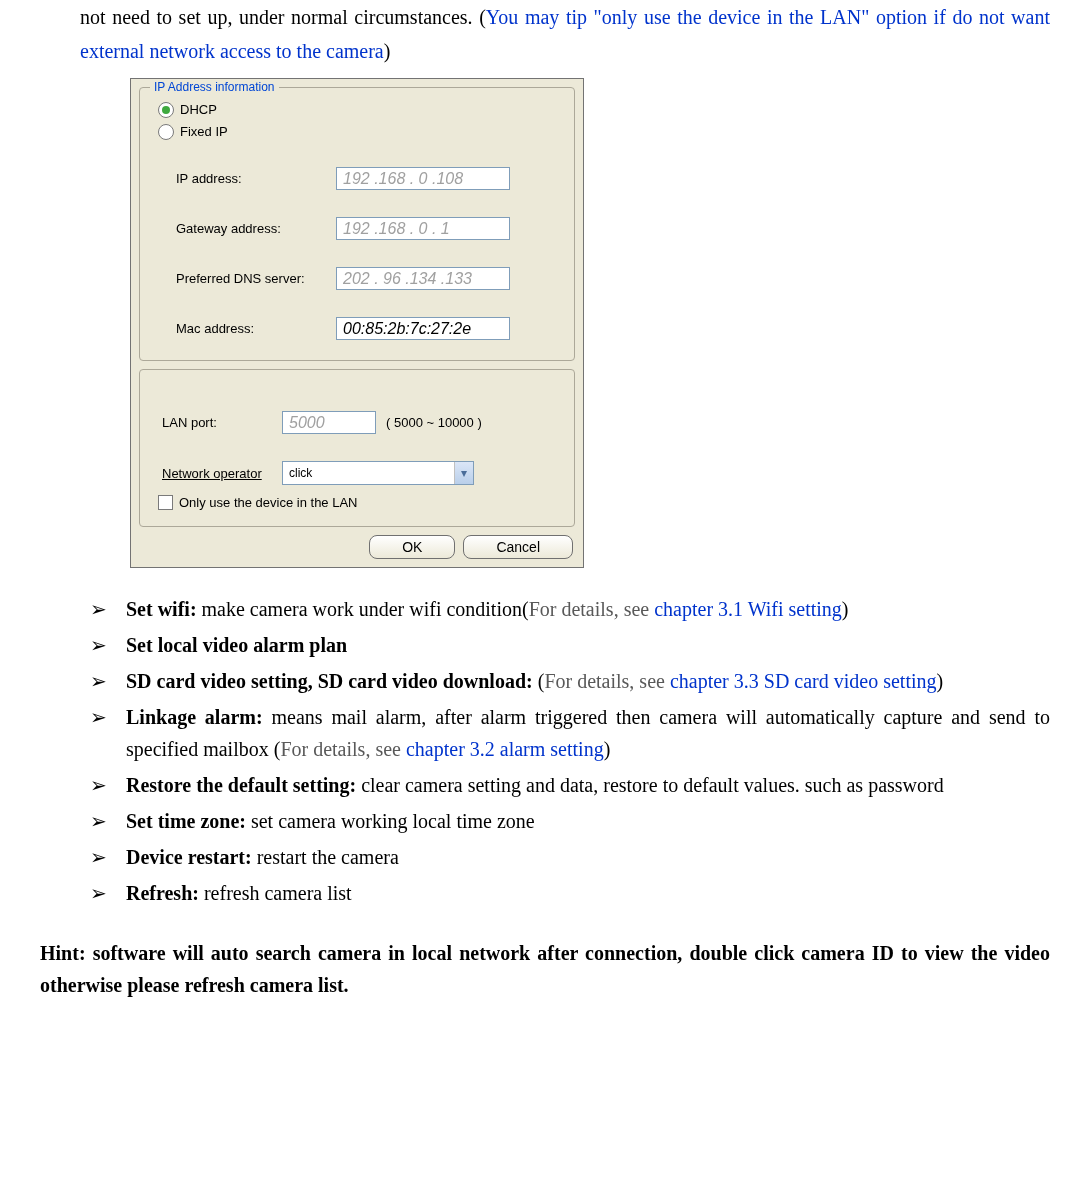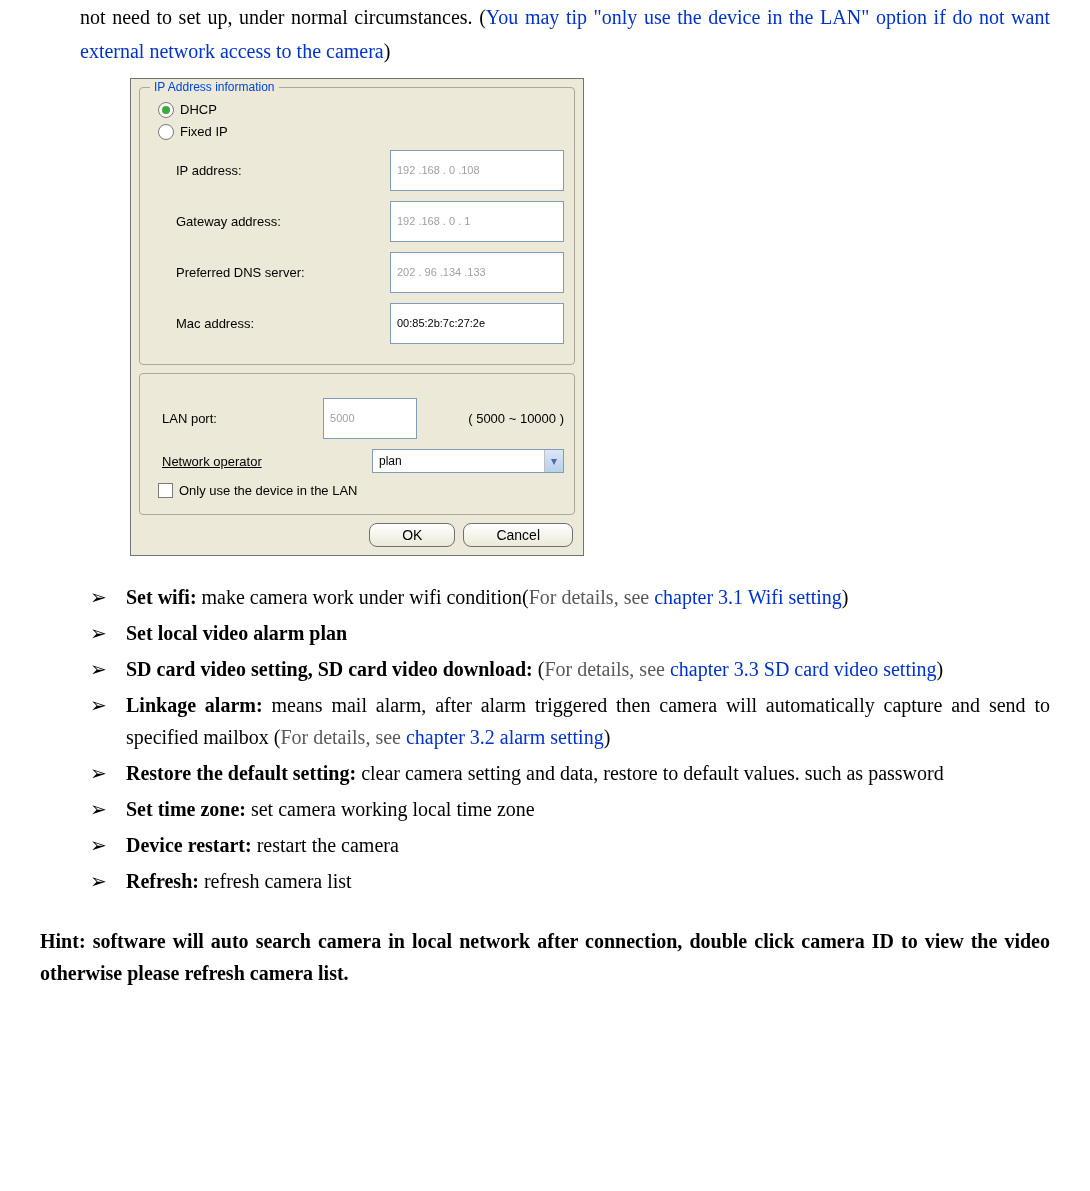--- a/index.html
+++ b/index.html
@@ -64,37 +64,37 @@
   .radio-row.selected span.dot::after {
     content: ""; position: absolute; left: 3px; top: 3px;
     width: 8px; height: 8px; border-radius: 50%; background: #3fa93f;
   }
   .chk-box {
     width: 13px; height: 13px; background: #fff; border: 1px solid #7a7a7a; display: inline-block;
   }
   .form-row {
     display: flex;
     align-items: center;
-    margin: 10px 0 10px 26px;
-    justify-content: space-between;
+    margin: 27px 0 10px 26px;
   }
   .form-row .lbl {
     width: 160px;
     font-size: 13px;
   }
   .txt {
     background: #fff;
     border: 1px solid #7f9db9;
-    padding: 11px 6px;
+    padding: 2px 6px;
     font-family: Tahoma, Arial, sans-serif;
-    font-size: 11px;
+    font-size: 16px;
     height: 17px;
     line-height: 17px;
     width: 160px;
     color: #000;
+    font-style: italic;
   }
   .txt.disabled {
     color: #a0a0a0;
   }
   .txt.short { width: 80px; }
   .select {
     background: #fff;
     border: 1px solid #7f9db9;
     width: 184px;
     height: 22px;
@@ -204,21 +204,21 @@
 
       <div class="groupbox" style="padding-top:14px;">
         <div class="form-row" style="margin-left:12px;">
           <div class="lbl" style="width:120px;">LAN port:</div>
           <div class="txt disabled short">5000</div>
           <div class="port-hint">( 5000 ~ 10000 )</div>
         </div>
         <div class="form-row" style="margin-left:12px;">
           <div class="lbl" style="width:120px;text-decoration:underline;">Network operator</div>
           <div class="select">
-            <span>plan</span>
+            <span>click</span>
             <span class="arrow">▾</span>
           </div>
         </div>
         <div class="chk-row">
           <span class="chk-box"></span>
           <span>Only use the device in the LAN</span>
         </div>
       </div>
 
 

